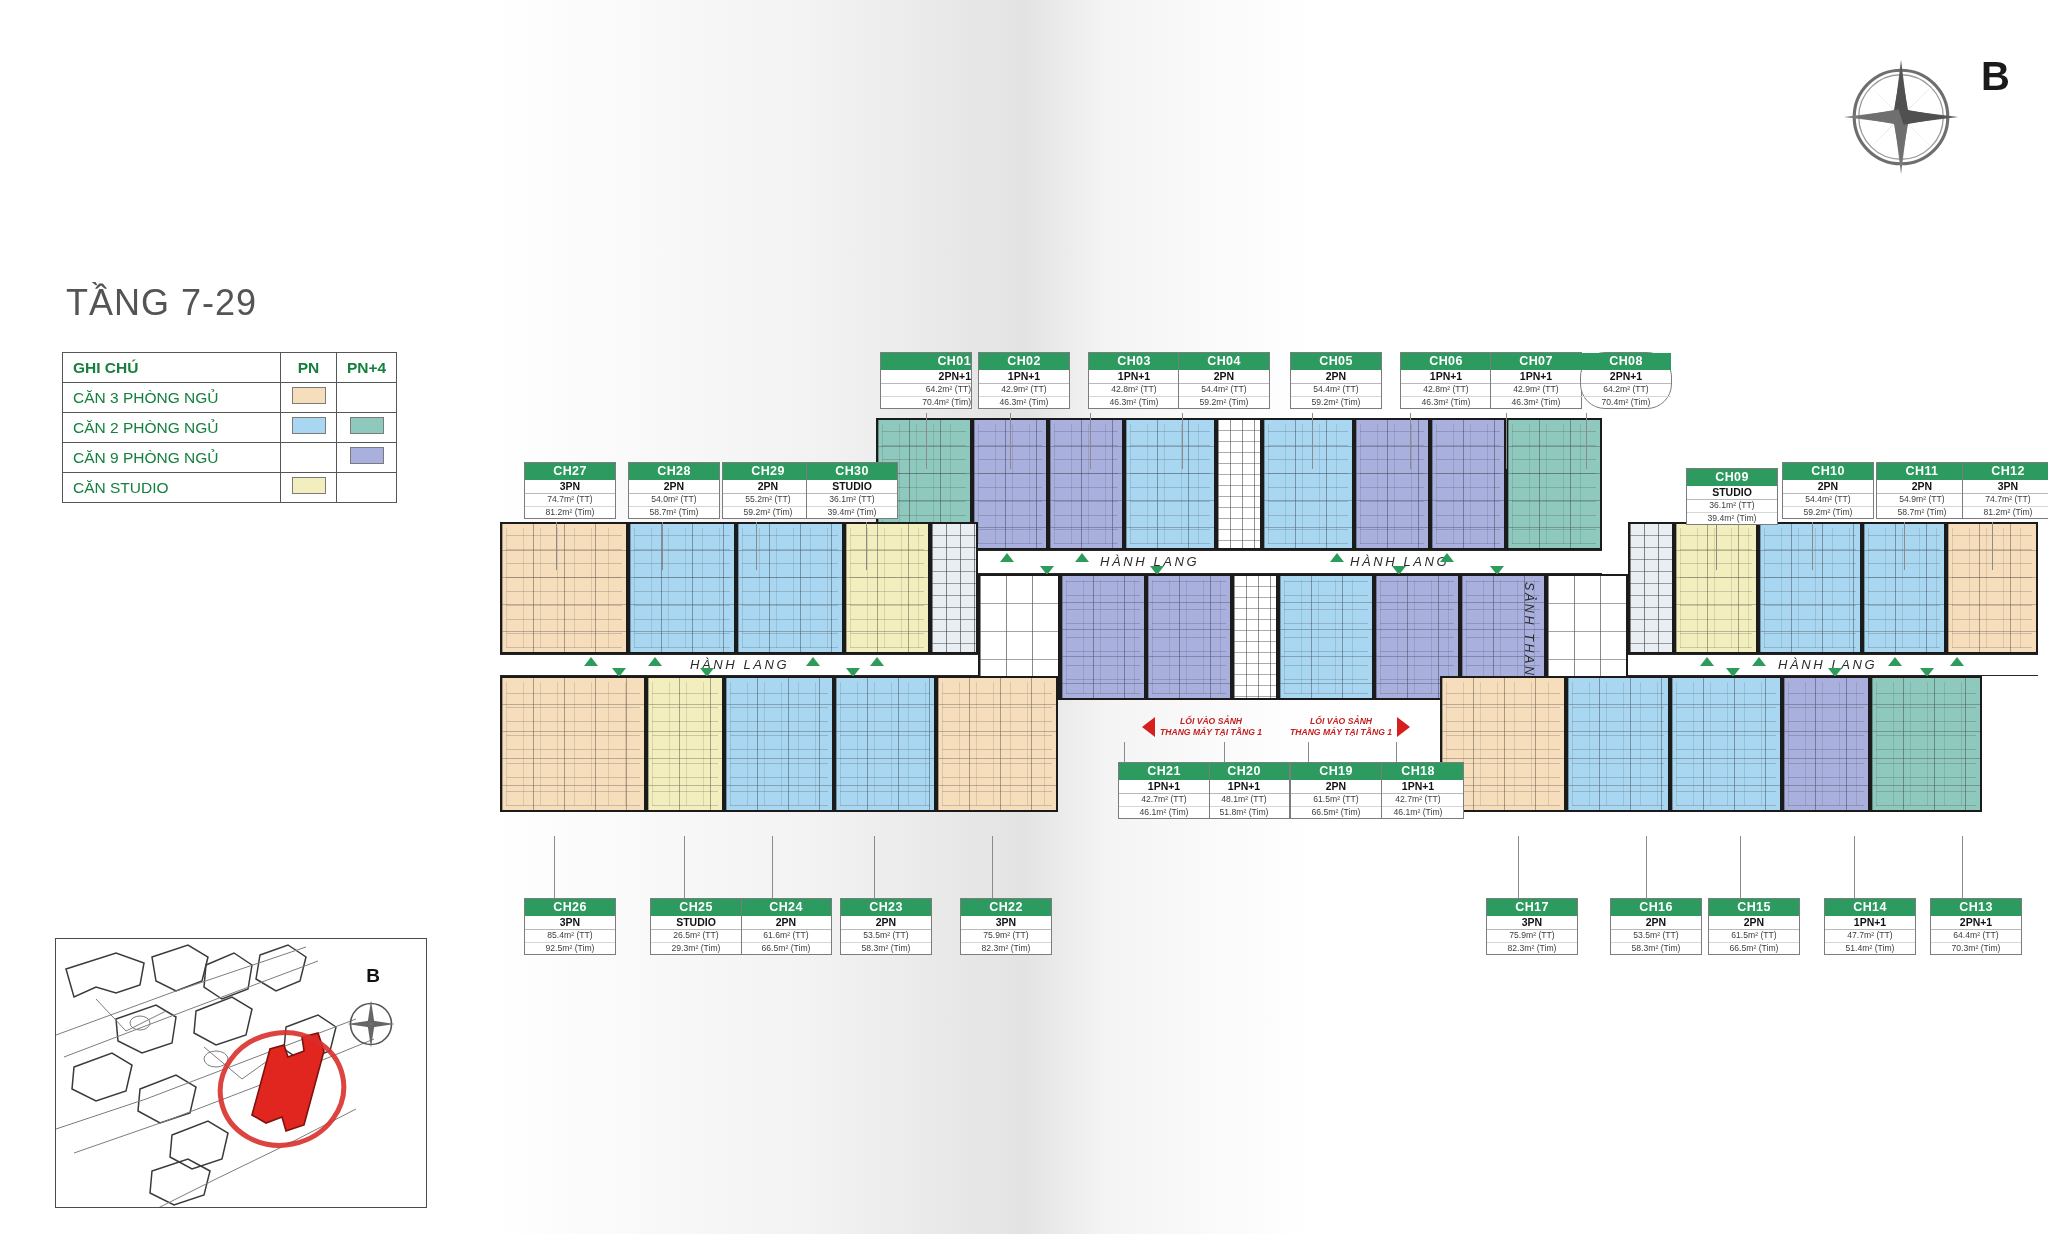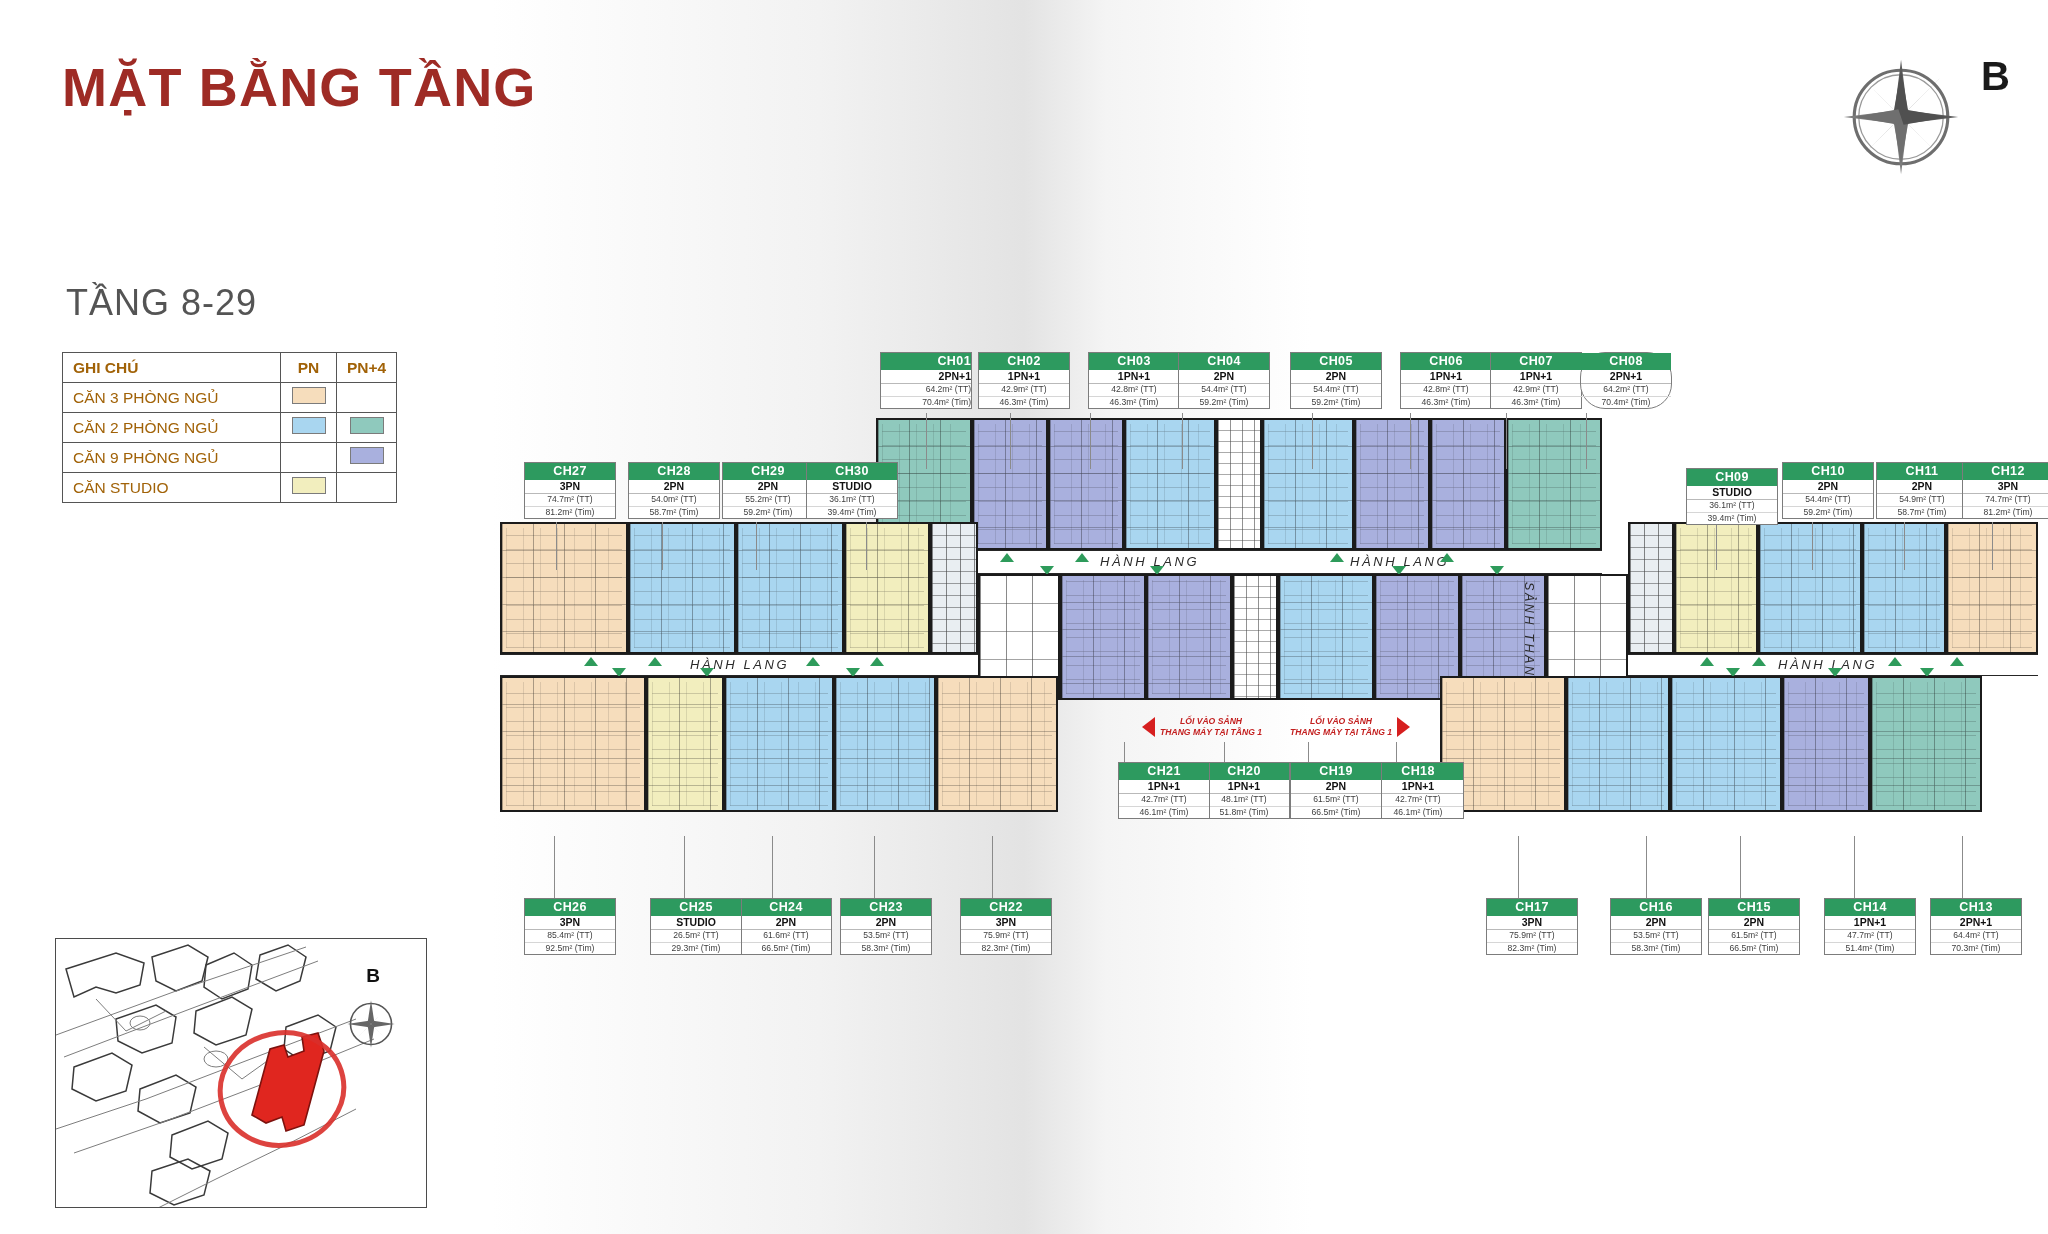--- a/index.html
+++ b/index.html
@@ -35,21 +35,21 @@
     color:#545454; font-size:36px; font-weight:400; letter-spacing:1px;
   }
 
   
   #legend { left:62px; top:352px; }
   table.legend-tb { border-collapse:collapse; }
   table.legend-tb td, table.legend-tb th {
     border:1px solid #555;
     height:30px;
     font-size:15.5px;
-    color:#a16207;
+    color:#15803d;
     padding:0 10px;
     text-align:left;
     font-weight:400;
     white-space:nowrap;
   }
   table.legend-tb th { font-weight:700; font-size:15.5px; }
   table.legend-tb .c-head { text-align:center; width:56px; font-weight:700; }
   table.legend-tb .c-sw { width:56px; padding:0; text-align:center; }
   .swatch { display:inline-block; width:34px; height:17px; border:1px solid #7b7b7b; }
   td.desc { width:218px; }
@@ -151,23 +151,22 @@
   }
   .arrow-l { width:0;height:0;border-top:10px solid transparent;border-bottom:10px solid transparent;border-right:13px solid #d61f1f; }
   .arrow-r { width:0;height:0;border-top:10px solid transparent;border-bottom:10px solid transparent;border-left:13px solid #d61f1f; }
 </style>
 </head>
 <body>
 
 <div class="bg-band"></div>
 
 <div class="layer" id="title-block">
-  <div class="t-line">MẶT BẰNG TẦNG</div>
 </div>
-<div class="layer" id="floor-label">TẦNG 8-29</div>
+<div class="layer" id="floor-label">TẦNG 7-29</div>
 
 <div class="layer" id="legend">
   <table class="legend-tb">
     <thead>
       <tr>
         <th class="desc">GHI CHÚ</th>
         <th class="c-head">PN</th>
         <th class="c-head">PN+4</th>
       </tr>
     </thead>

